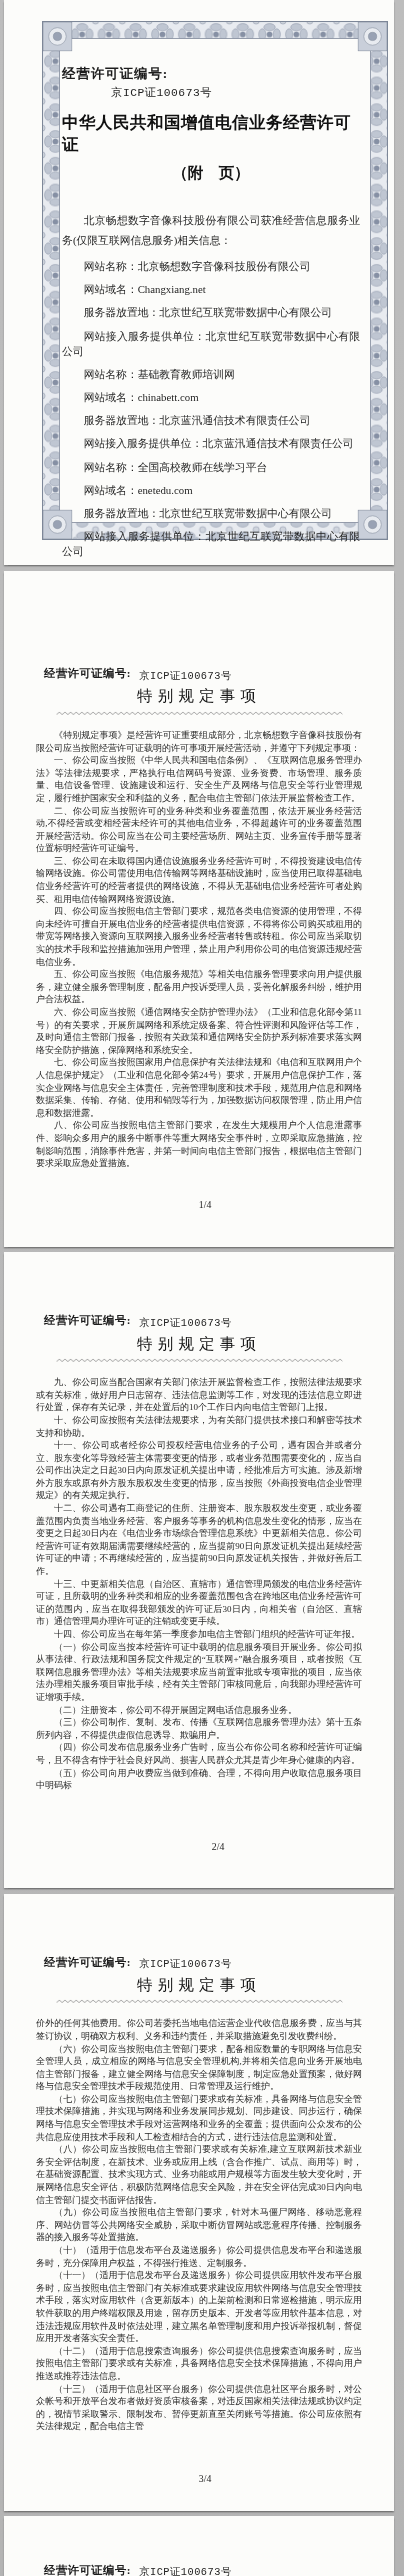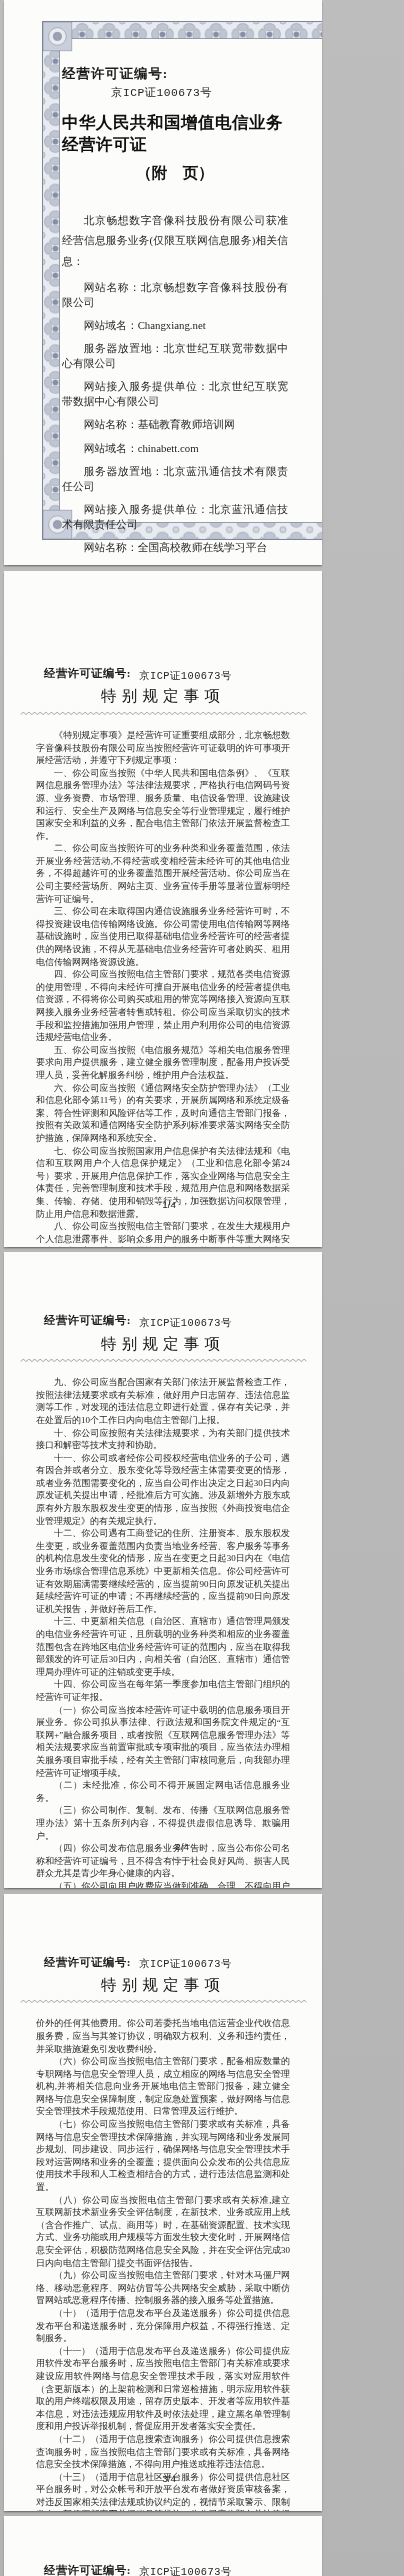--- a/index.html
+++ b/index.html
@@ -10,21 +10,21 @@
     color:#2a2a2a;
   }
   #scan-column{
     width:405px;
     padding:0 4.1px;
     box-sizing:border-box;
     background:linear-gradient(#bdbdbd,#b2b2b2);
   }
   .page{
     position:relative;
-    width:318px;
+    width:390px;
     background:#fcfcfa;
     overflow:hidden;
     box-shadow:0 1.5px 1.5px rgba(0,0,0,.35);
   }
   .page + .page{margin-top:5.7px;}
   #page-cert{height:565px;}
   #page-pp1{height:581px;margin-top:6.2px;}
   #page-pp2{height:575px;margin-top:5.2px;}
   #page-pp3{height:556px;margin-top:5.2px;}
   #page-pp4{height:574px;margin-top:5.2px;}
@@ -54,21 +54,21 @@
   .pp-title{margin-top:5.2px;text-align:center;font-size:15.5px;font-weight:normal;letter-spacing:5.2px;color:#141414;}
   .zigzag{display:block;margin:3.6px auto 0;}
   .pp-body{margin:13.4px 32px 0;font-size:9px;line-height:12.6px;text-align:justify;color:#262626;}
   .pp-body p{margin:0;text-indent:2em;}
   .pp-body p.cont{text-indent:0;}
   .pt-a{padding-top:95px;}
   .pt-b{padding-top:61px;}
   .pt-c{padding-top:47px;}
   .pagenum{
     position:absolute;left:12px;right:0;text-align:center;
-    font-family:Liberation Sans, sans-serif;
+    font-family:Liberation Serif, serif;
     font-size:9.8px;color:#222;
   }
   .pn-a{bottom:37px;} .pn-b{bottom:36px;padding-left:26px;} .pn-c{bottom:27px;}
 </style>
 </head>
 <body>
 
 <svg width="0" height="0" style="position:absolute" aria-hidden="true">
   <defs>
     <pattern id="zzp" width="11" height="9" patternUnits="userSpaceOnUse">
@@ -172,21 +172,21 @@
         <rect width="560" height="9" fill="url(#zzp)"></rect>
       </svg>
     <div class="pp-body">
       <p>九、你公司应当配合国家有关部门依法开展监督检查工作，按照法律法规要求或有关标准，做好用户日志留存、违法信息监测等工作，对发现的违法信息立即进行处置，保存有关记录，并在处置后的10个工作日内向电信主管部门上报。</p>
       <p>十、你公司应按照有关法律法规要求，为有关部门提供技术接口和解密等技术支持和协助。</p>
       <p>十一、你公司或者经你公司授权经营电信业务的子公司，遇有因合并或者分立、股东变化等导致经营主体需要变更的情形，或者业务范围需要变化的，应当自公司作出决定之日起30日内向原发证机关提出申请，经批准后方可实施。涉及新增外方股东或原有外方股东股权发生变更的情形，应当按照《外商投资电信企业管理规定》的有关规定执行。</p>
       <p>十二、你公司遇有工商登记的住所、注册资本、股东股权发生变更，或业务覆盖范围内负责当地业务经营、客户服务等事务的机构信息发生变化的情形，应当在变更之日起30日内在《电信业务市场综合管理信息系统》中更新相关信息。你公司经营许可证有效期届满需要继续经营的，应当提前90日向原发证机关提出延续经营许可证的申请；不再继续经营的，应当提前90日向原发证机关报告，并做好善后工作。</p>
       <p>十三、中更新相关信息（自治区、直辖市）通信管理局颁发的电信业务经营许可证，且所载明的业务种类和相应的业务覆盖范围包含在跨地区电信业务经营许可证的范围内，应当在取得我部颁发的许可证后30日内，向相关省（自治区、直辖市）通信管理局办理许可证的注销或变更手续。</p>
       <p>十四、你公司应当在每年第一季度参加电信主管部门组织的经营许可证年报。</p>
       <p>（一）你公司应当按本经营许可证中载明的信息服务项目开展业务。你公司拟从事法律、行政法规和国务院文件规定的“互联网+”融合服务项目，或者按照《互联网信息服务管理办法》等相关法规要求应当前置审批或专项审批的项目，应当依法办理相关服务项目审批手续，经有关主管部门审核同意后，向我部办理经营许可证增项手续。</p>
-      <p>（二）未经批准，你公司不得开展固定网电话信息服务业务。</p>
+      <p>（二）注册资本，你公司不得开展固定网电话信息服务业务。</p>
       <p>（三）你公司制作、复制、发布、传播《互联网信息服务管理办法》第十五条所列内容，不得提供虚假信息诱导、欺骗用户。</p>
       <p>（四）你公司发布信息服务业务广告时，应当公布你公司名称和经营许可证编号，且不得含有悖于社会良好风尚、损害人民群众尤其是青少年身心健康的内容。</p>
       <p>（五）你公司向用户收费应当做到准确、合理，不得向用户收取信息服务项目中明码标</p>
     </div>
     <div class="pagenum pn-b">2/4</div>
   </div>
 
   <div class="page pt-b" id="page-pp3">
     <div class="pp-header">
       <span class="pp-no-label">经营许可证编号:</span>

